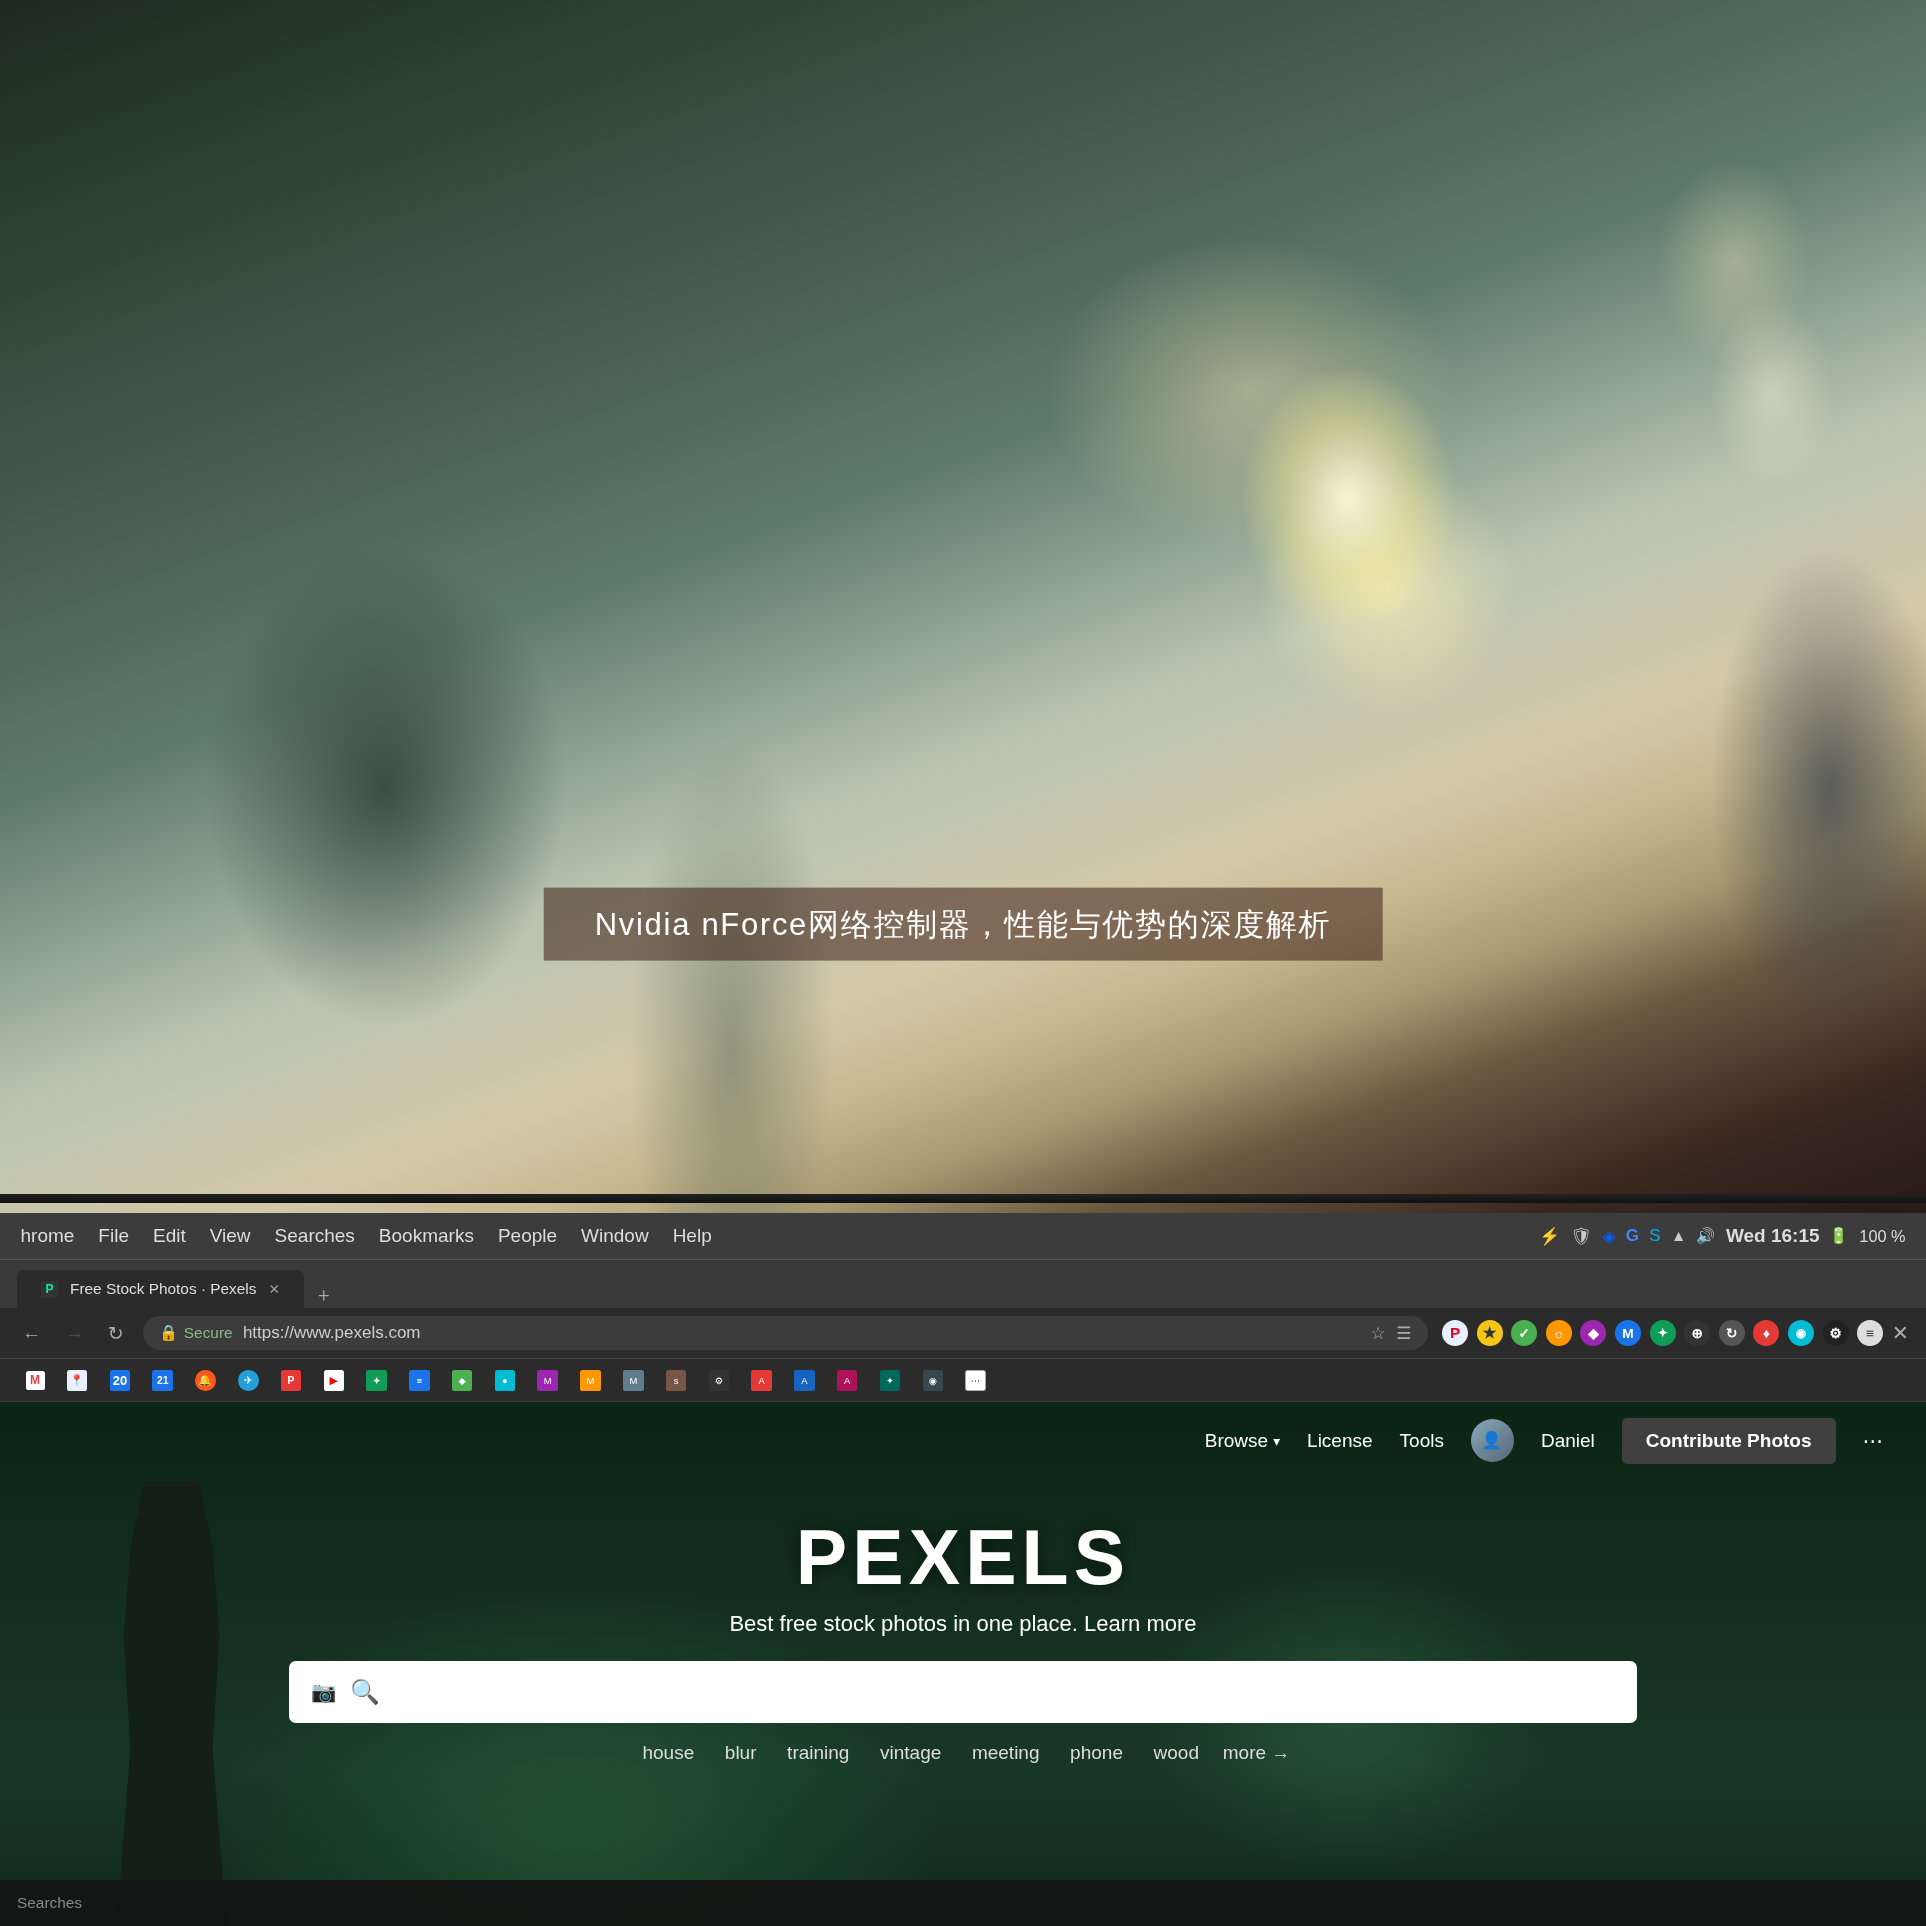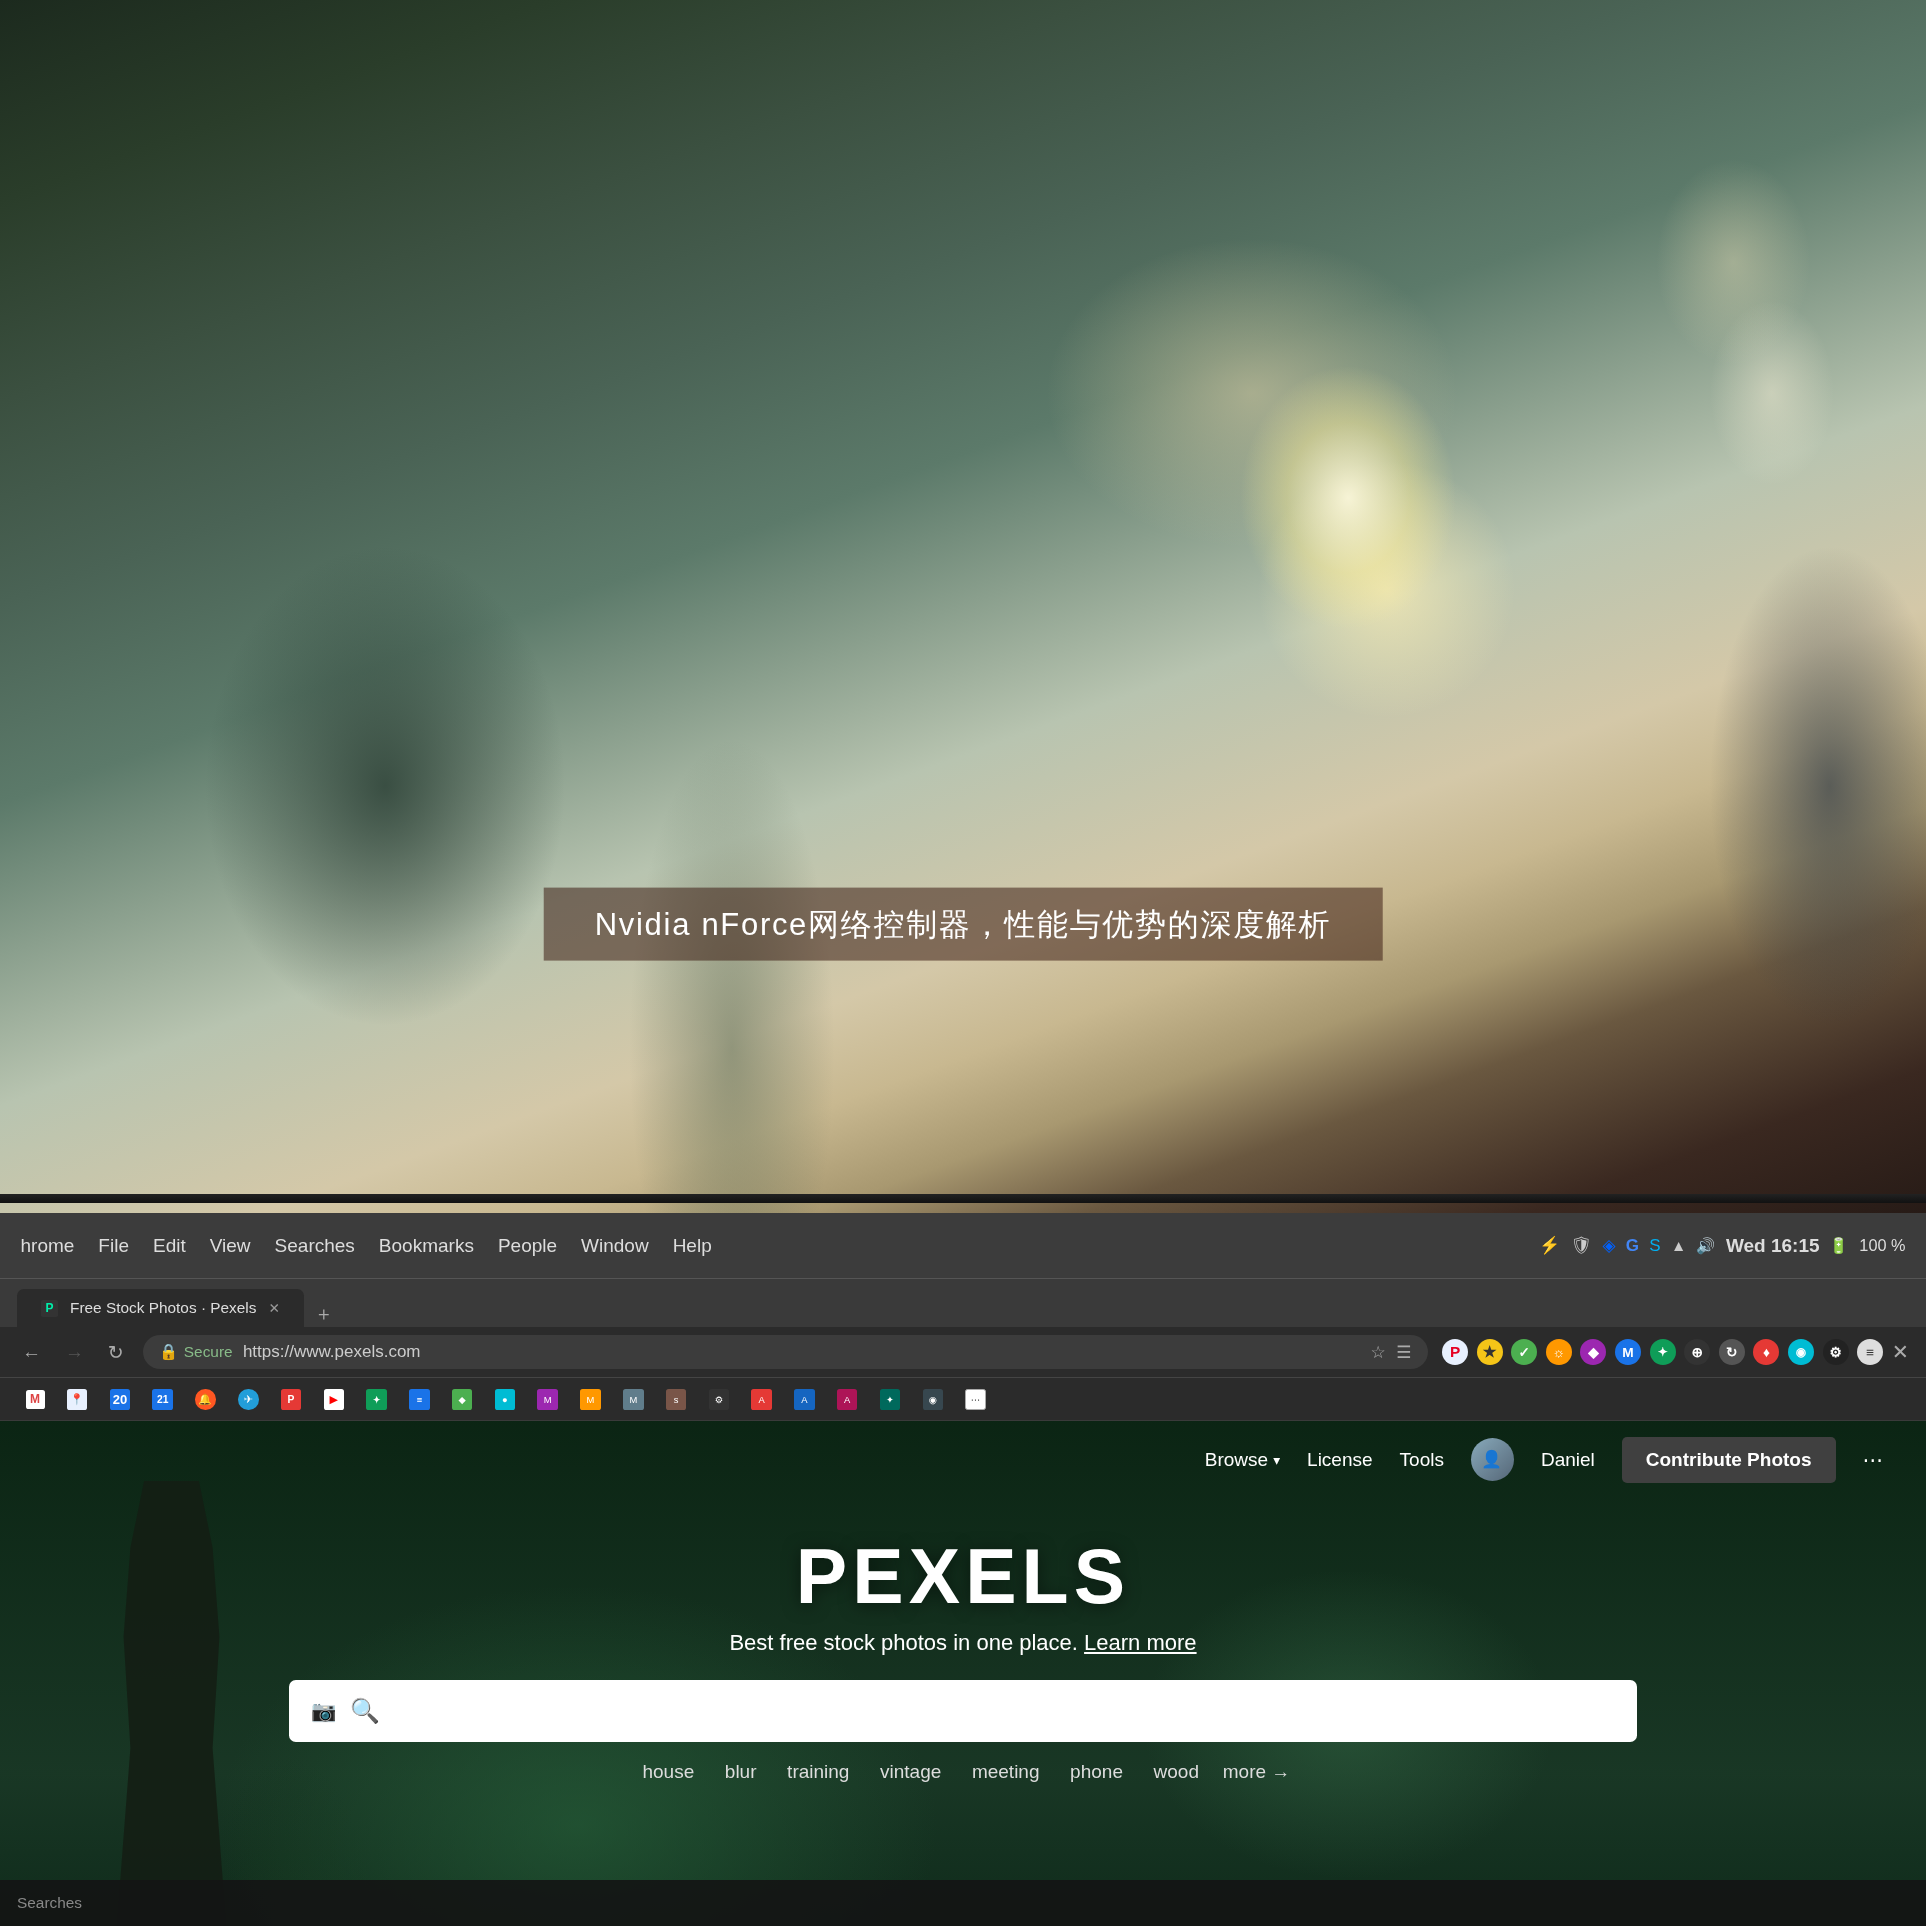--- a/index.html
+++ b/index.html
@@ -92,21 +92,21 @@
       top: 63%;
       left: 0; right: 0; bottom: 0;
       background: #2b2b2b;
       z-index: 25;
       display: flex;
       flex-direction: column;
     }
 
     
     .chrome-bar {
-      height: 66px;
+      height: 47px;
       background: #3c3c3c;
       display: flex;
       align-items: center;
       padding: 0 20.5px;
       gap: 13.7px;
       border-bottom: 0.9px solid #555;
     }
 
     .chrome-menu-items {
       display: flex;
@@ -366,21 +366,20 @@
 
     .pexels-tagline {
       color: #fff;
       font-size: 22px;
       margin-top: 8.6px;
       font-weight: 400;
     }
 
     .pexels-tagline a {
       color: #fff;
-      text-decoration: underline;
     }
 
     
     .pexels-search {
       margin: 24px auto 0;
       width: 70%;
       background: #fff;
       border-radius: 6.8px;
       padding: 0 22px;
       height: 62px;

